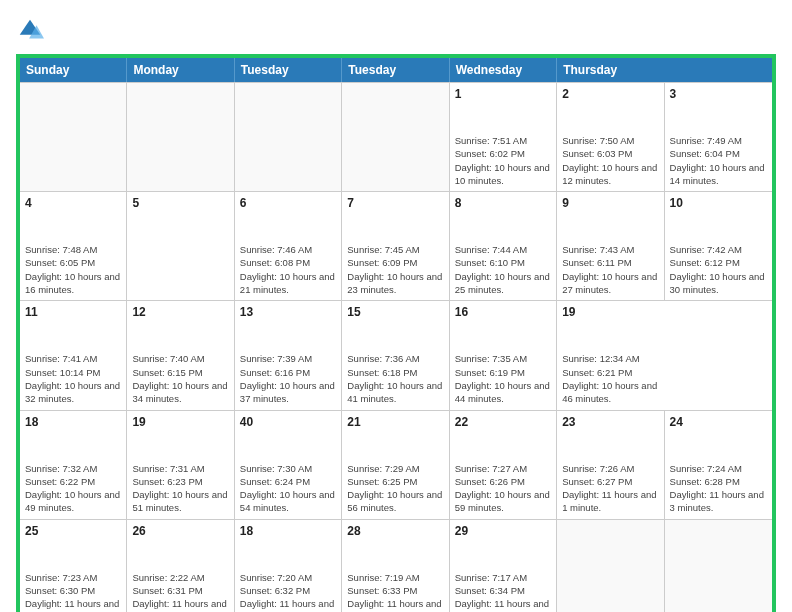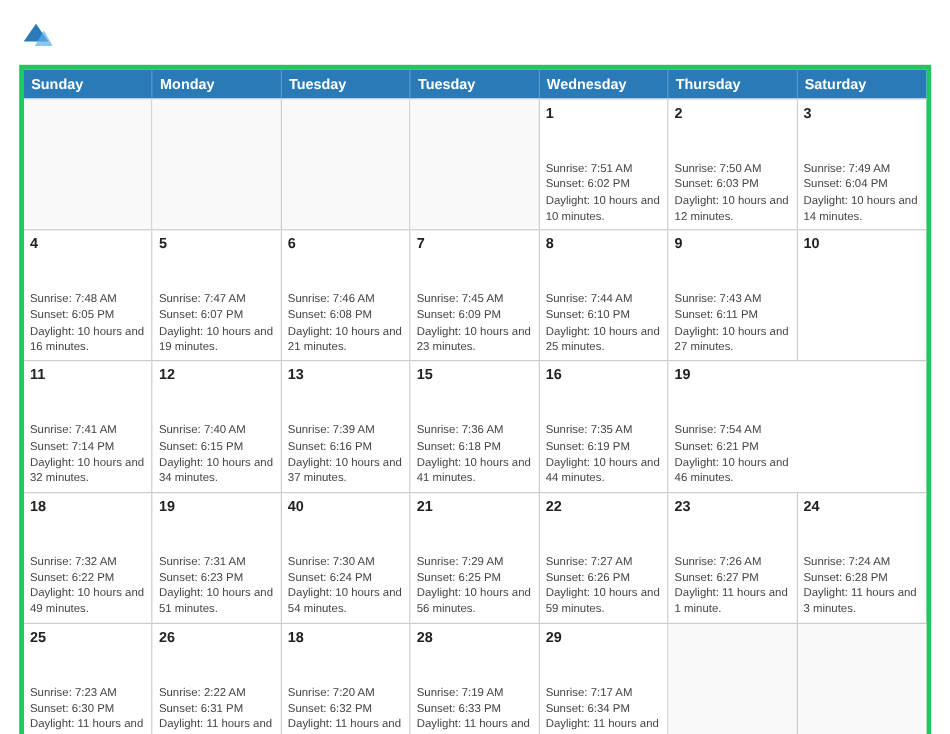--- a/index.html
+++ b/index.html
@@ -135,21 +135,20 @@
   </div>
 
   <div class="calendar">
     <div class="cal-header" id="cal-header">
         <div class="cal-header-cell">Sunday</div>
         <div class="cal-header-cell">Monday</div>
         <div class="cal-header-cell">Tuesday</div>
         <div class="cal-header-cell">Tuesday</div>
         <div class="cal-header-cell">Wednesday</div>
         <div class="cal-header-cell">Thursday</div>
-        <div class="cal-header-cell">Saturday</div>
       </div>
     <div class="cal-body" id="cal-body">
         <div class="cal-row">
           <div class="cal-cell empty"></div>
           <div class="cal-cell empty"></div>
           <div class="cal-cell empty"></div>
           <div class="cal-cell empty"></div>
           <div class="cal-cell">
             <span class="day-num">1</span>
             <div class="day-info">Sunrise: 7:51 AM
@@ -171,23 +170,20 @@
         </div>
         <div class="cal-row">
           <div class="cal-cell">
             <span class="day-num">4</span>
             <div class="day-info">Sunrise: 7:48 AM
 Sunset: 6:05 PM
 Daylight: 10 hours and 16 minutes.</div>
           </div>
           <div class="cal-cell">
             <span class="day-num">5</span>
-            <div class="day-info">Sunrise: 7:47 AM
-Sunset: 6:07 PM
-Daylight: 10 hours and 19 minutes.</div>
           </div>
           <div class="cal-cell">
             <span class="day-num">6</span>
             <div class="day-info">Sunrise: 7:46 AM
 Sunset: 6:08 PM
 Daylight: 10 hours and 21 minutes.</div>
           </div>
           <div class="cal-cell">
             <span class="day-num">7</span>
             <div class="day-info">Sunrise: 7:45 AM
@@ -201,27 +197,30 @@
 Daylight: 10 hours and 25 minutes.</div>
           </div>
           <div class="cal-cell">
             <span class="day-num">9</span>
             <div class="day-info">Sunrise: 7:43 AM
 Sunset: 6:11 PM
 Daylight: 10 hours and 27 minutes.</div>
           </div>
           <div class="cal-cell">
             <span class="day-num">10</span>
+            <div class="day-info">Sunrise: 7:42 AM
+Sunset: 6:12 PM
+Daylight: 10 hours and 30 minutes.</div>
           </div>
         </div>
         <div class="cal-row">
           <div class="cal-cell">
             <span class="day-num">11</span>
             <div class="day-info">Sunrise: 7:41 AM
-Sunset: 7:14 PM
+Sunset: 10:14 PM
 Daylight: 10 hours and 32 minutes.</div>
           </div>
           <div class="cal-cell">
             <span class="day-num">12</span>
             <div class="day-info">Sunrise: 7:40 AM
 Sunset: 6:15 PM
 Daylight: 10 hours and 34 minutes.</div>
           </div>
           <div class="cal-cell">
             <span class="day-num">13</span>
@@ -236,21 +235,21 @@
 Daylight: 10 hours and 41 minutes.</div>
           </div>
           <div class="cal-cell">
             <span class="day-num">16</span>
             <div class="day-info">Sunrise: 7:35 AM
 Sunset: 6:19 PM
 Daylight: 10 hours and 44 minutes.</div>
           </div>
           <div class="cal-cell">
             <span class="day-num">19</span>
-            <div class="day-info">Sunrise: 7:54 AM
+            <div class="day-info">Sunrise: 12:34 AM
 Sunset: 6:21 PM
 Daylight: 10 hours and 46 minutes.</div>
           </div>
         </div>
         <div class="cal-row">
           <div class="cal-cell">
             <span class="day-num">18</span>
             <div class="day-info">Sunrise: 7:32 AM
 Sunset: 6:22 PM
 Daylight: 10 hours and 49 minutes.</div>

